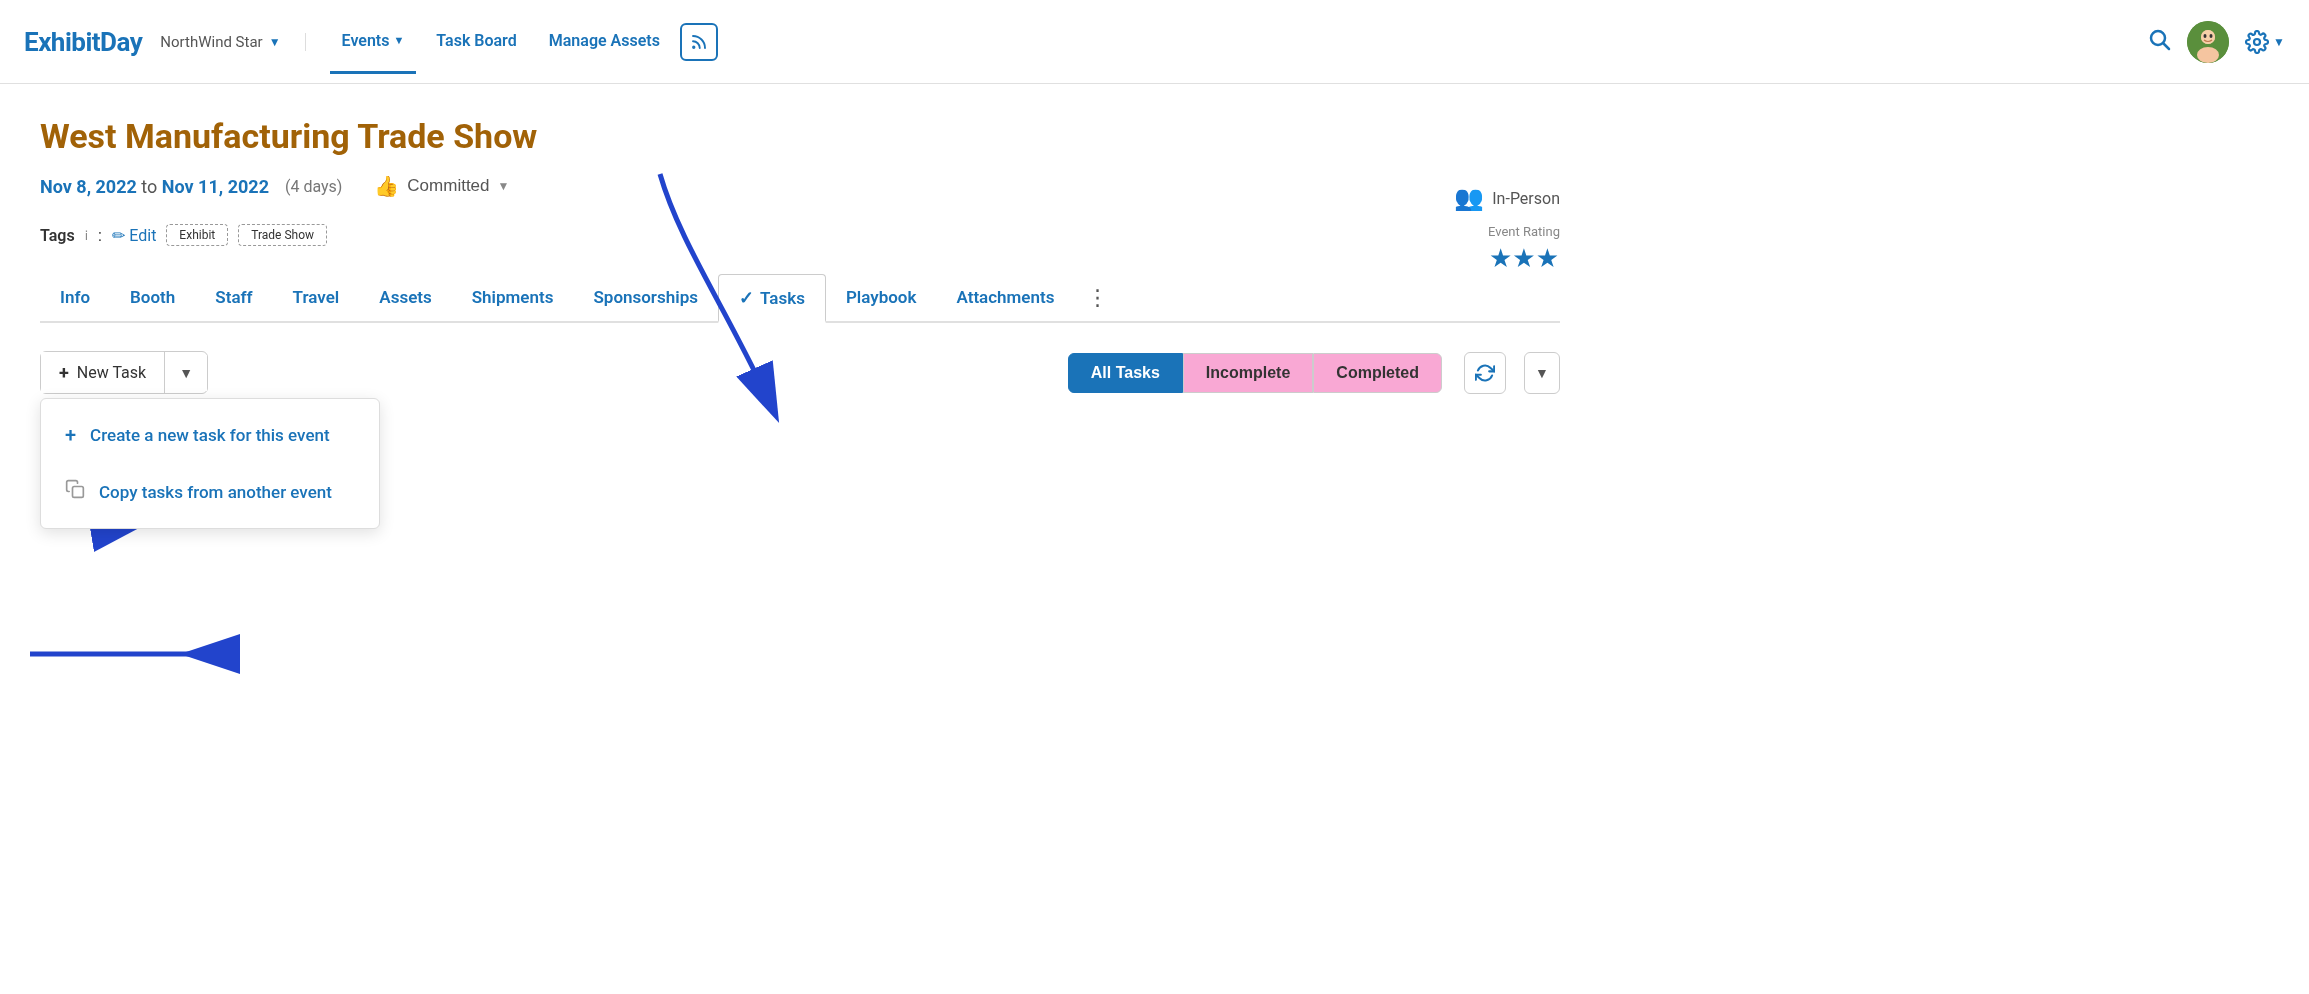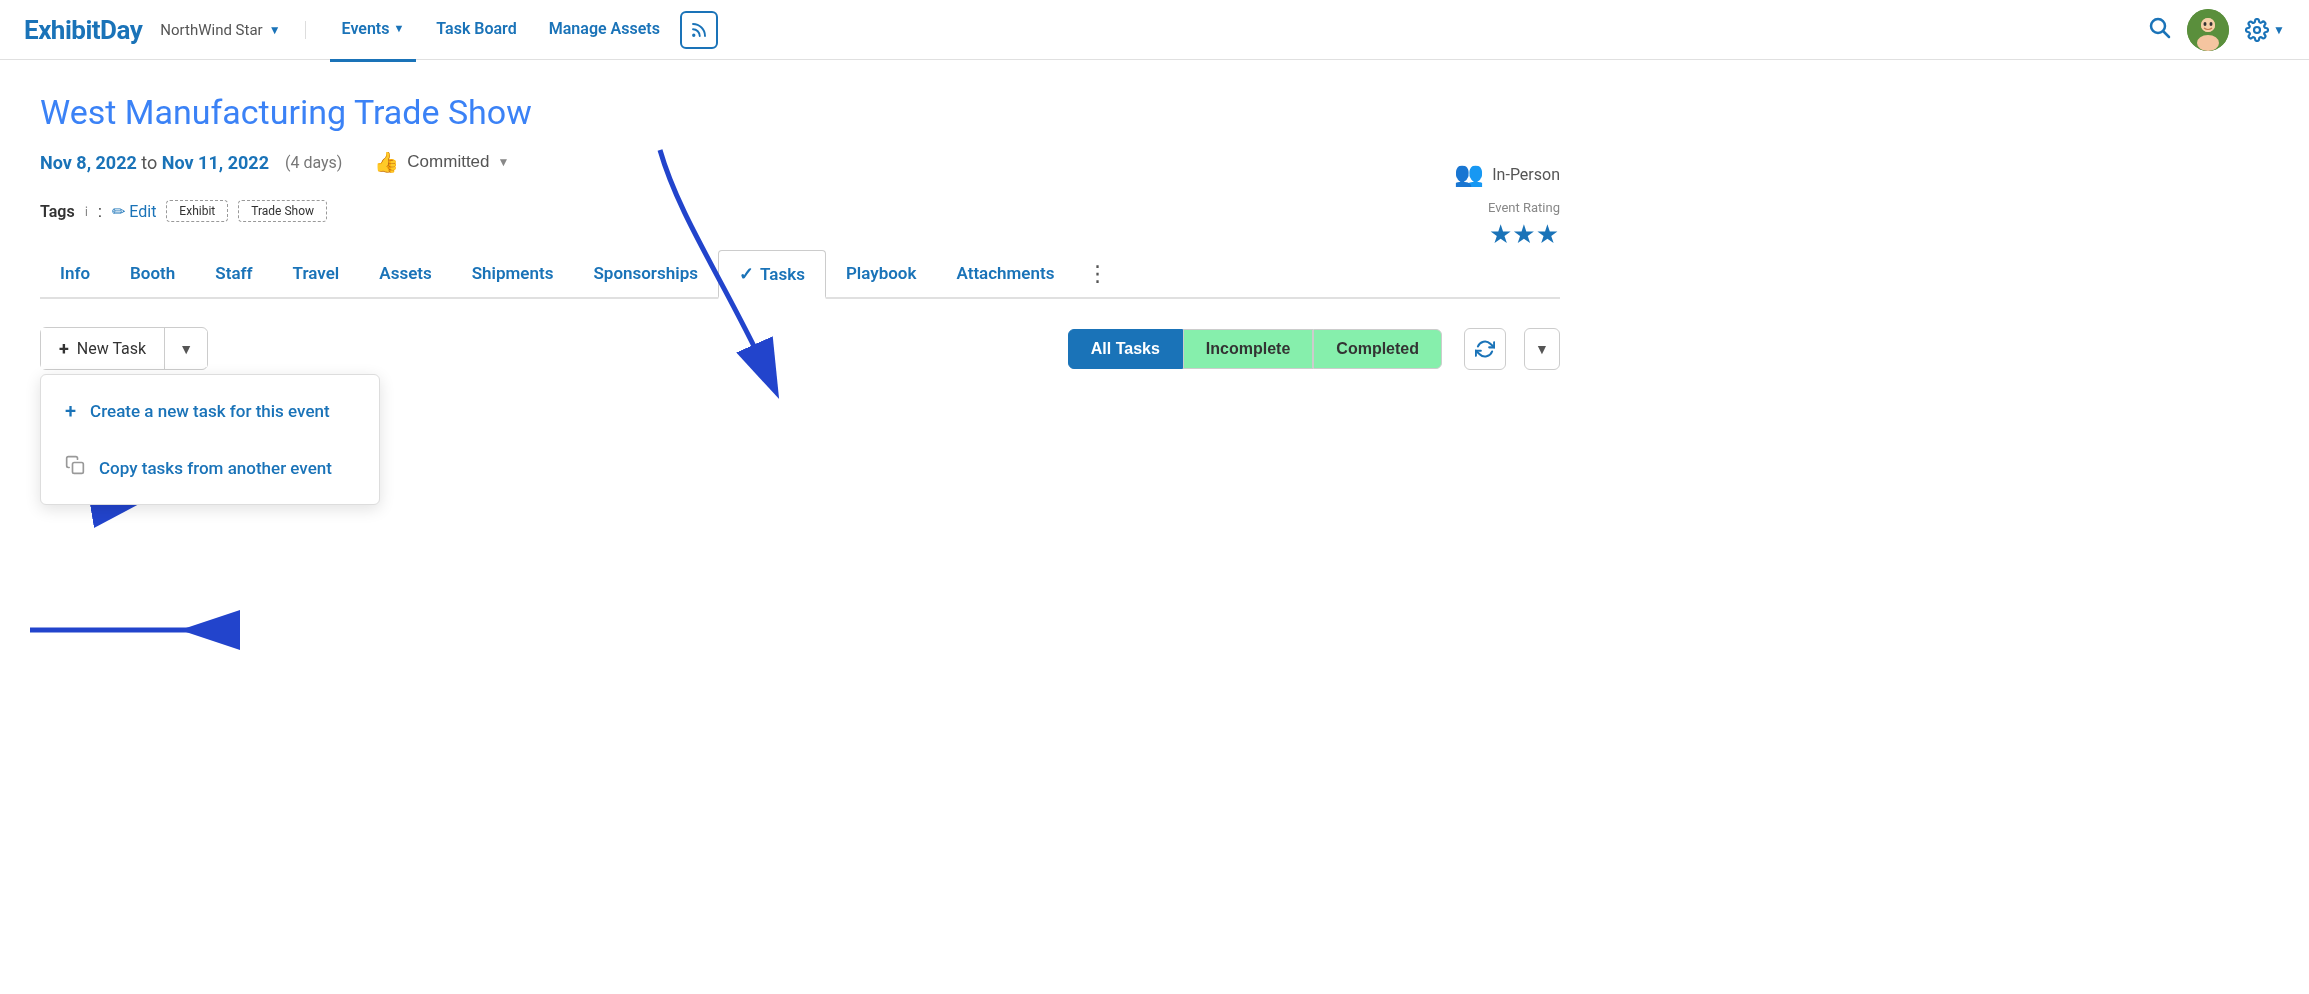--- a/index.html
+++ b/index.html
@@ -4,21 +4,21 @@
   <style>
     * { box-sizing: border-box; margin: 0; padding: 0; }
     body { font-family: -apple-system, BlinkMacSystemFont, 'Segoe UI', Roboto, sans-serif; background: #fff; color: #333; }
 
     
     .top-nav {
       display: flex;
       align-items: center;
       border-bottom: 1px solid #e0e0e0;
       padding: 12px 24px;
-      height: 60px;
+      height: 84px;
       gap: 0;
     }
     .logo {
       font-size: 26px;
       font-weight: 700;
       color: #1a73b8;
       margin-right: 18px;
       letter-spacing: -0.5px;
     }
     .workspace-selector {
@@ -97,22 +97,22 @@
     }
 
     
     .main-content {
       padding: 32px 40px 40px 40px;
       max-width: 1600px;
     }
 
     .event-title {
       font-size: 34px;
-      font-weight: 400;
-      color: #3b82f6;
+      font-weight: 700;
+      color: #a16207;
       margin-bottom: 12px;
     }
 
     .event-dates-row {
       display: flex;
       align-items: center;
       gap: 16px;
       margin-bottom: 20px;
     }
     .date-text { font-size: 18px; color: #555; }
@@ -244,21 +244,21 @@
       display: flex;
       align-items: center;
       gap: 0;
     }
     .filter-btn {
       padding: 10px 22px;
       font-size: 16px;
       font-weight: 600;
       cursor: pointer;
       border: 1.5px solid #ccc;
-      background: #86efac;
+      background: #f9a8d4;
       color: #333;
     }
     .filter-btn.active {
       background: #1a73b8;
       color: #fff;
       border-color: #1a73b8;
     }
     .filter-btn:first-child { border-radius: 6px 0 0 6px; }
     .filter-btn:last-child { border-radius: 0 6px 6px 0; }
     .refresh-btn {

